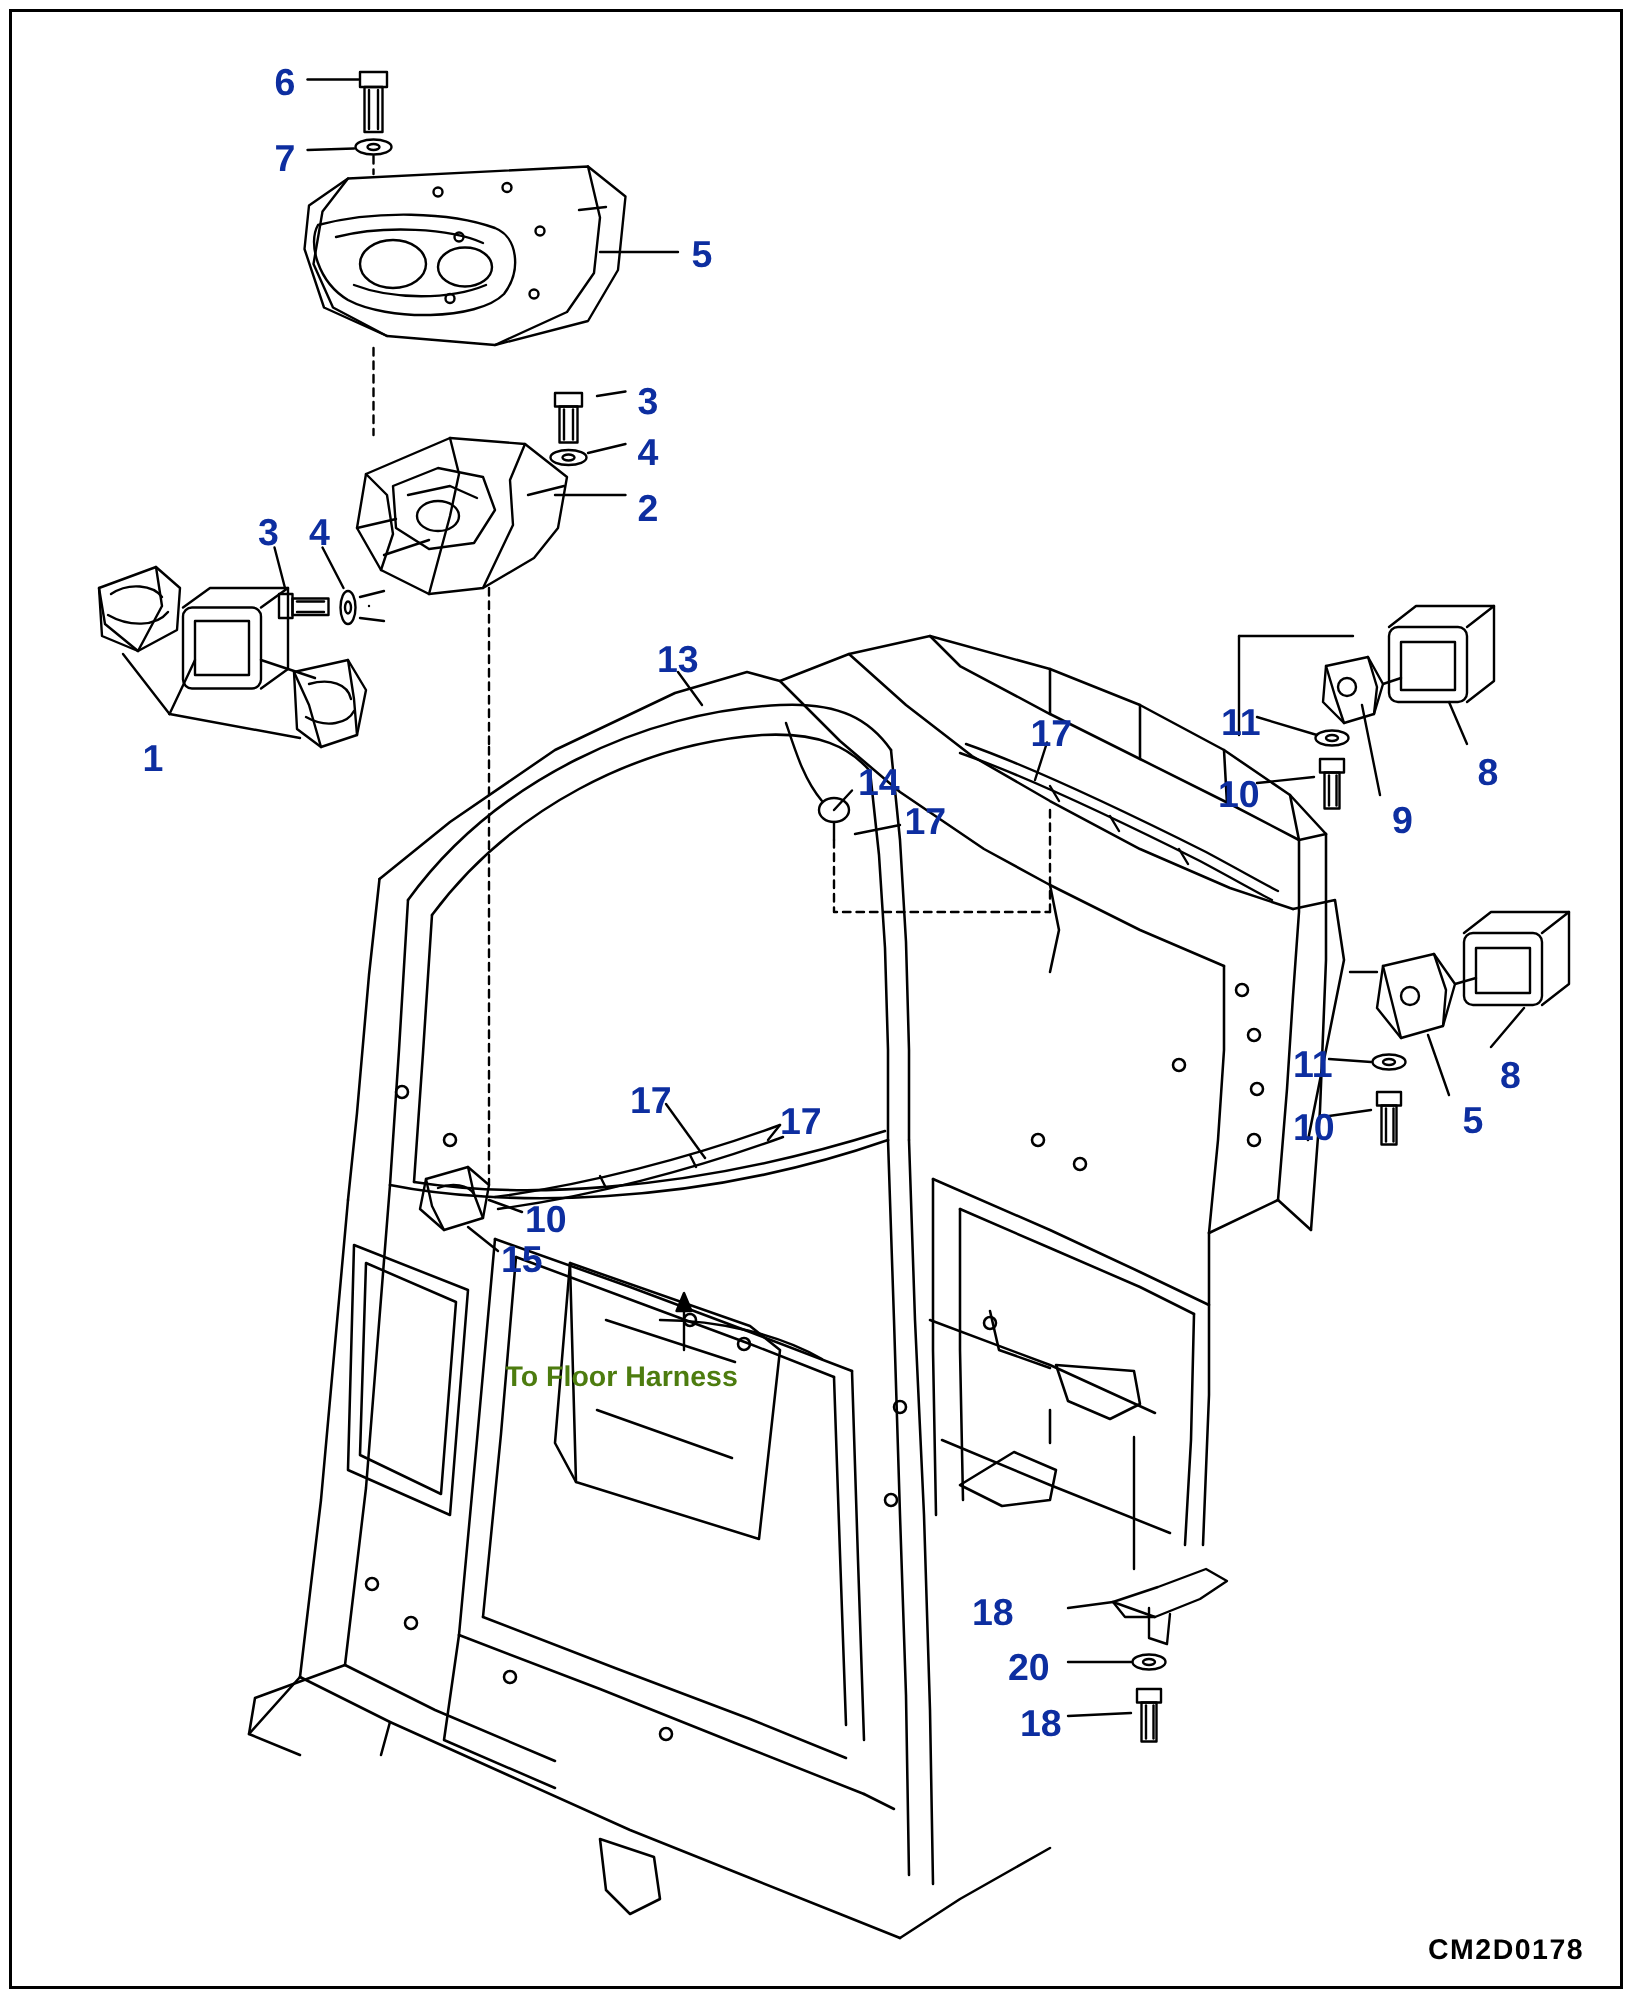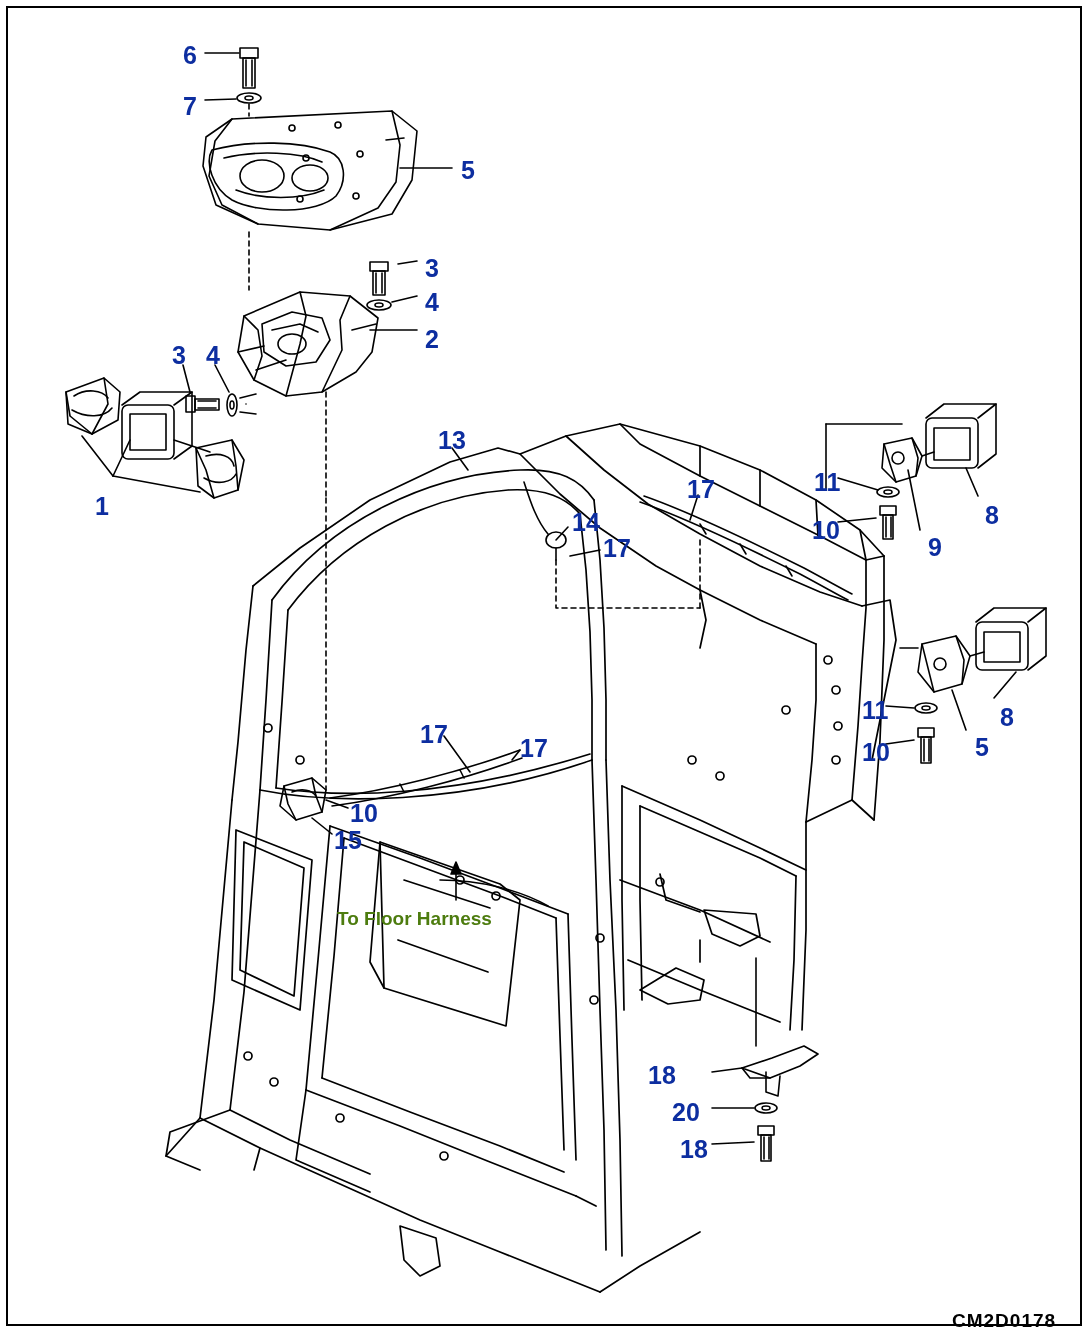--- a/index.html
+++ b/index.html
@@ -433,15 +433,15 @@
   <div class="callout" style="left:420px; top:722px;">17</div>
   <div class="callout" style="left:520px; top:736px;">17</div>
   <div class="callout" style="left:350px; top:801px;">10</div>
   <div class="callout" style="left:334px; top:828px;">15</div>
   <div class="callout" style="left:648px; top:1063px;">18</div>
   <div class="callout" style="left:672px; top:1100px;">20</div>
   <div class="callout" style="left:680px; top:1137px;">18</div>
 
   <div class="note-text" style="left:337px; top:908px;">To Floor Harness</div>
 
-  <div class="code-text" style="left:952px; top:1290px;margin-top:20px;">CM2D0178</div>
+  <div class="code-text" style="left:952px; top:1290px;">CM2D0178</div>
 
 </div>
 
 </body></html>

